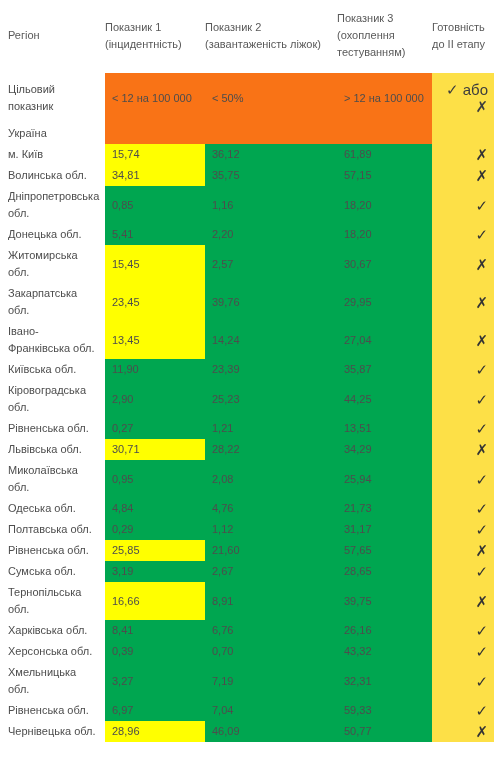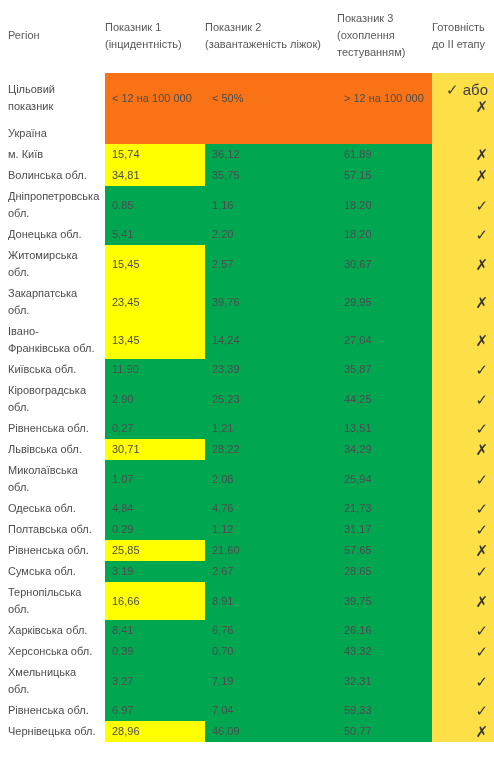--- a/index.html
+++ b/index.html
@@ -208,21 +208,21 @@
         </tr>
         <tr>
           <td class="region">Львівська обл.</td>
           <td class="val yellow">30,71</td>
           <td class="val green">28,22</td>
           <td class="val green">34,29</td>
           <td class="ready"><span class="mark-fail">✗</span></td>
         </tr>
         <tr>
           <td class="region">Миколаївська обл.</td>
-          <td class="val green">1,07</td>
+          <td class="val green">0,95</td>
           <td class="val green">2,08</td>
           <td class="val green">25,94</td>
           <td class="ready"><span class="mark-ok">✓</span></td>
         </tr>
         <tr>
           <td class="region">Одеська обл.</td>
           <td class="val green">4,84</td>
           <td class="val green">4,76</td>
           <td class="val green">21,73</td>
           <td class="ready"><span class="mark-ok">✓</span></td>

